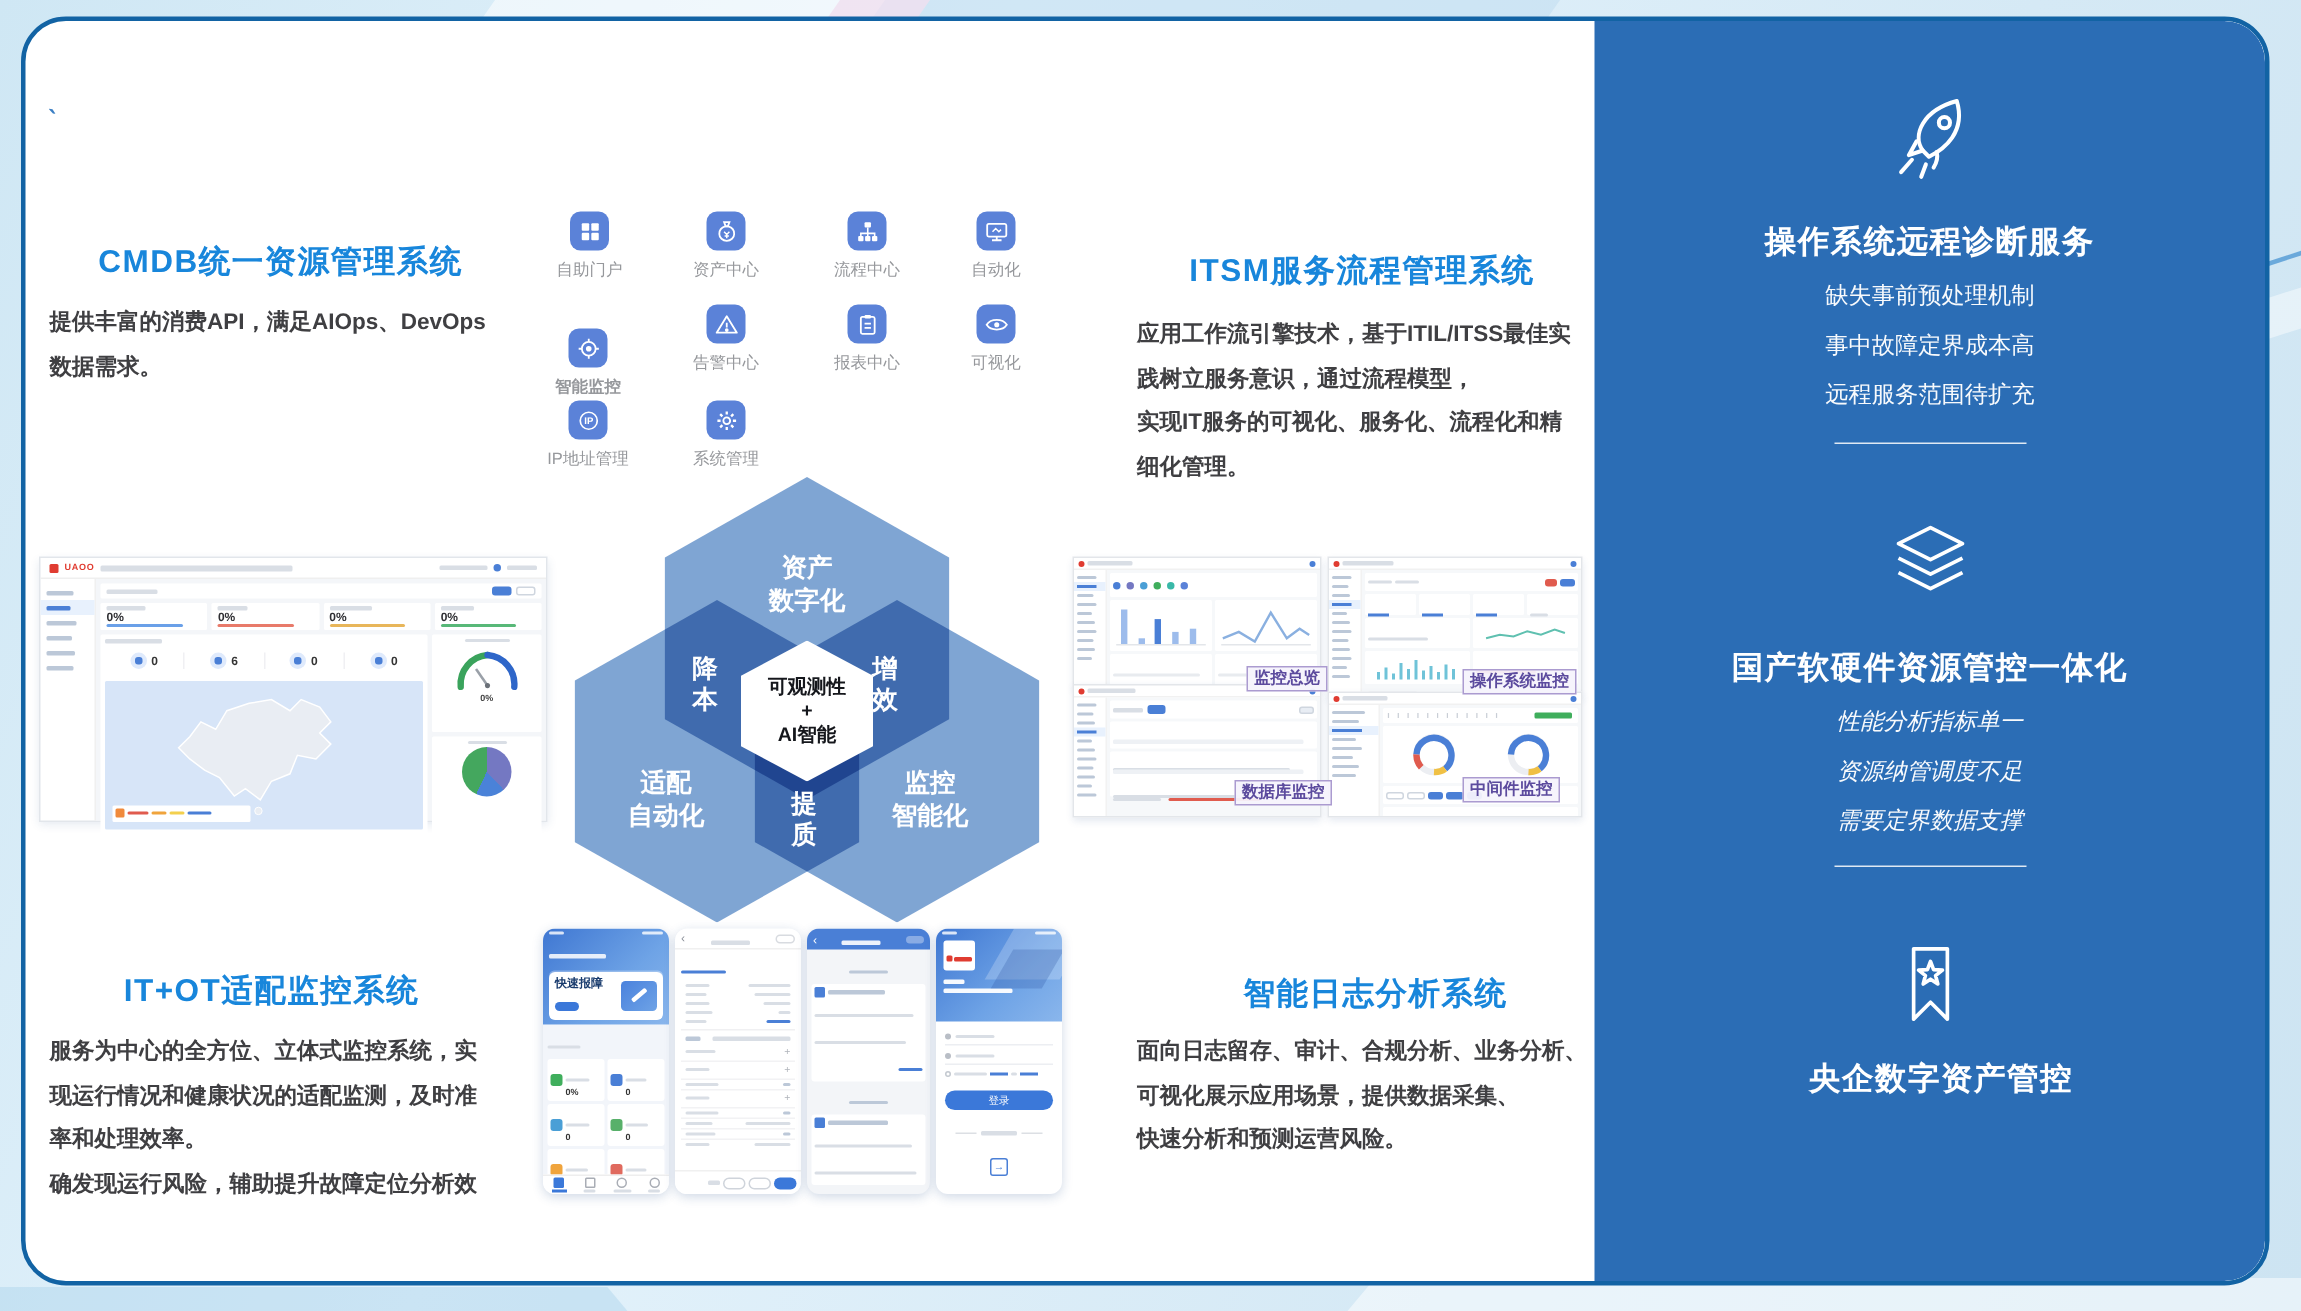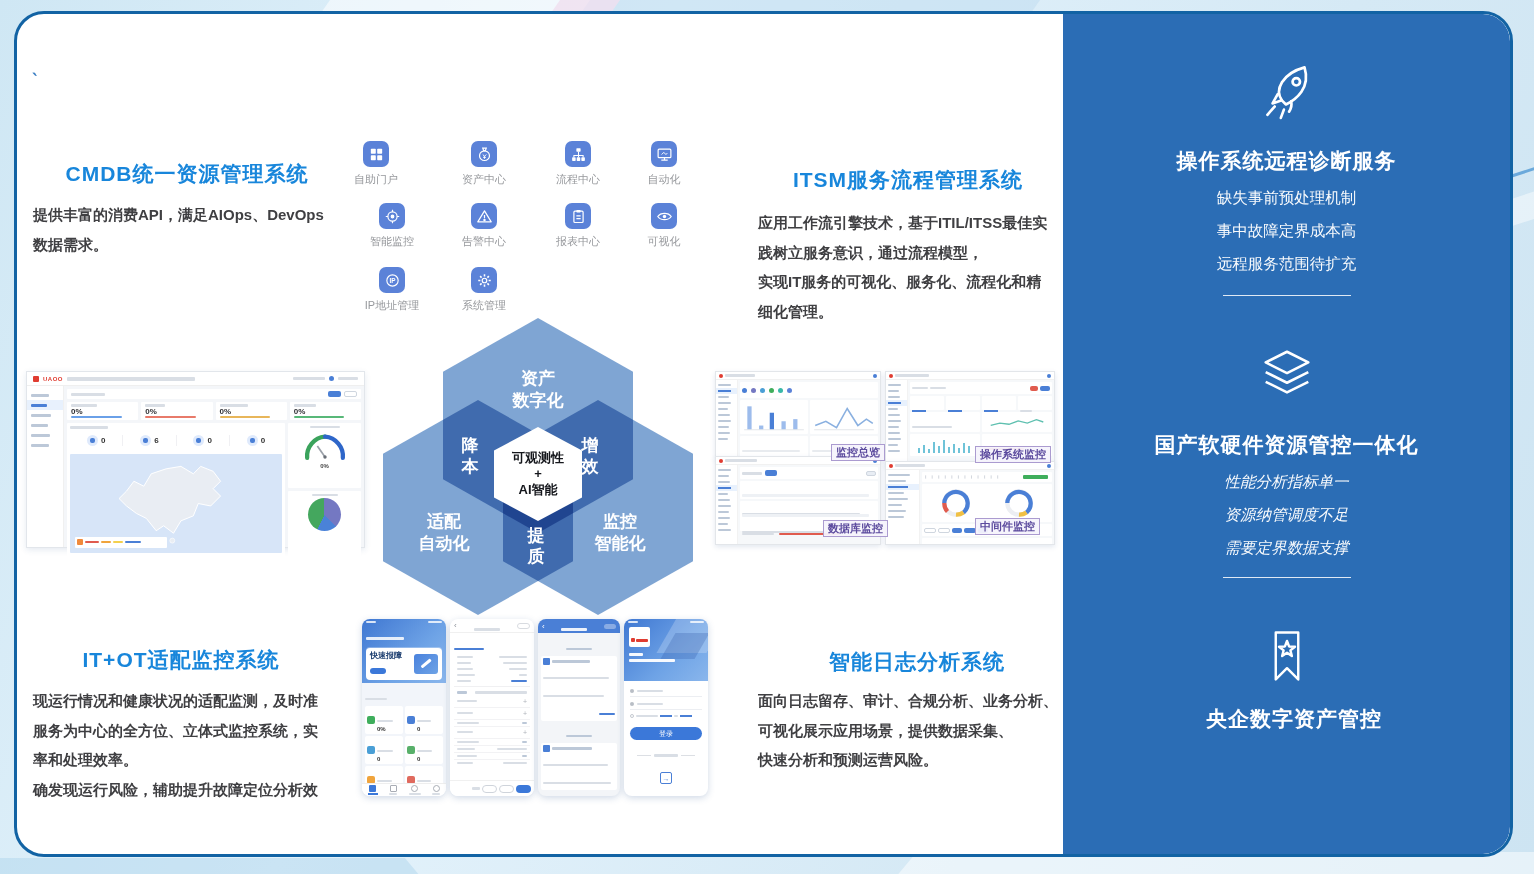--- a/index.html
+++ b/index.html
@@ -115,21 +115,21 @@
 <div id="card">
 
   <span id="tickmark">`</span>
 
   <div class="sec-title" style="left:20px;top:146px;width:300px;">CMDB统一资源管理系统</div>
   <div class="abs" style="left:16px;top:186px;width:336px;">
     <div class="body-line">提供丰富的消费API，满足AIOps、DevOps</div>
     <div class="body-line">数据需求。</div>
   </div>
 
-  <div class="ig" style="left:319px;top:127px;">
+  <div class="ig" style="left:336px;top:127px;">
     <div class="ig-tile">
       <svg viewBox="0 0 24 24">
           <g fill="#fff">
             <rect x="4" y="4" width="7" height="7" rx="1"></rect>
             <rect x="13" y="4" width="7" height="7" rx="1"></rect>
             <rect x="4" y="13" width="7" height="7" rx="1"></rect>
             <rect x="13" y="13" width="7" height="7" rx="1"></rect>
           </g>
         </svg>
     </div>
@@ -163,21 +163,21 @@
     <div class="ig-tile">
       <svg viewBox="0 0 24 24" fill="none" stroke="#fff" stroke-width="1.7">
           <rect x="3" y="4.5" width="18" height="12" rx="1.5"></rect>
           <path d="M8 12l3-3 3 3 2-2" stroke-width="1.4"></path>
           <path d="M12 16.5v3M7.5 20h9"></path>
         </svg>
     </div>
     <div class="ig-label">自动化</div>
   </div>
 
-  <div class="ig" style="left:335px;top:189px;">
+  <div class="ig" style="left:335px;top:205px;font-weight:bold;">
     <div class="ig-tile">
       <svg viewBox="0 0 24 24" fill="none" stroke="#fff" stroke-width="1.7">
           <circle cx="12" cy="12" r="6.5"></circle>
           <circle cx="12" cy="12" r="1.8" fill="#fff"></circle>
           <path d="M12 2.5v3.2M12 18.3v3.2M2.5 12h3.2M18.3 12h3.2"></path>
         </svg>
     </div>
     <div class="ig-label">智能监控</div>
   </div>
   <div class="ig" style="left:427px;top:189px;">
@@ -691,22 +691,22 @@
     </div>
 
     <div class="badge" style="left:118px;top:75px;">监控总览</div>
     <div class="badge" style="left:262px;top:77px;">操作系统监控</div>
     <div class="badge" style="left:110px;top:151px;">数据库监控</div>
     <div class="badge" style="left:262px;top:149px;">中间件监控</div>
   </div>
 
   <div class="sec-title" style="left:14px;top:632px;width:300px;">IT+OT适配监控系统</div>
   <div class="abs" style="left:16px;top:672px;width:336px;">
+    <div class="body-line">服务为中心的全方位、立体式监控系统，实</div>
     <div class="body-line">现运行情况和健康状况的适配监测，及时准</div>
-    <div class="body-line">服务为中心的全方位、立体式监控系统，实</div>
     <div class="body-line">率和处理效率。</div>
     <div class="body-line">确发现运行风险，辅助提升故障定位分析效</div>
   </div>
 
   <div id="phones">
 
     <div class="phone" style="left:0;">
       <div class="ph-grad" style="height:64px;position:relative;">
         <div class="ph-status">
             <span class="b" style="width:10px;height:2px;background:rgba(255,255,255,.8);"></span>

